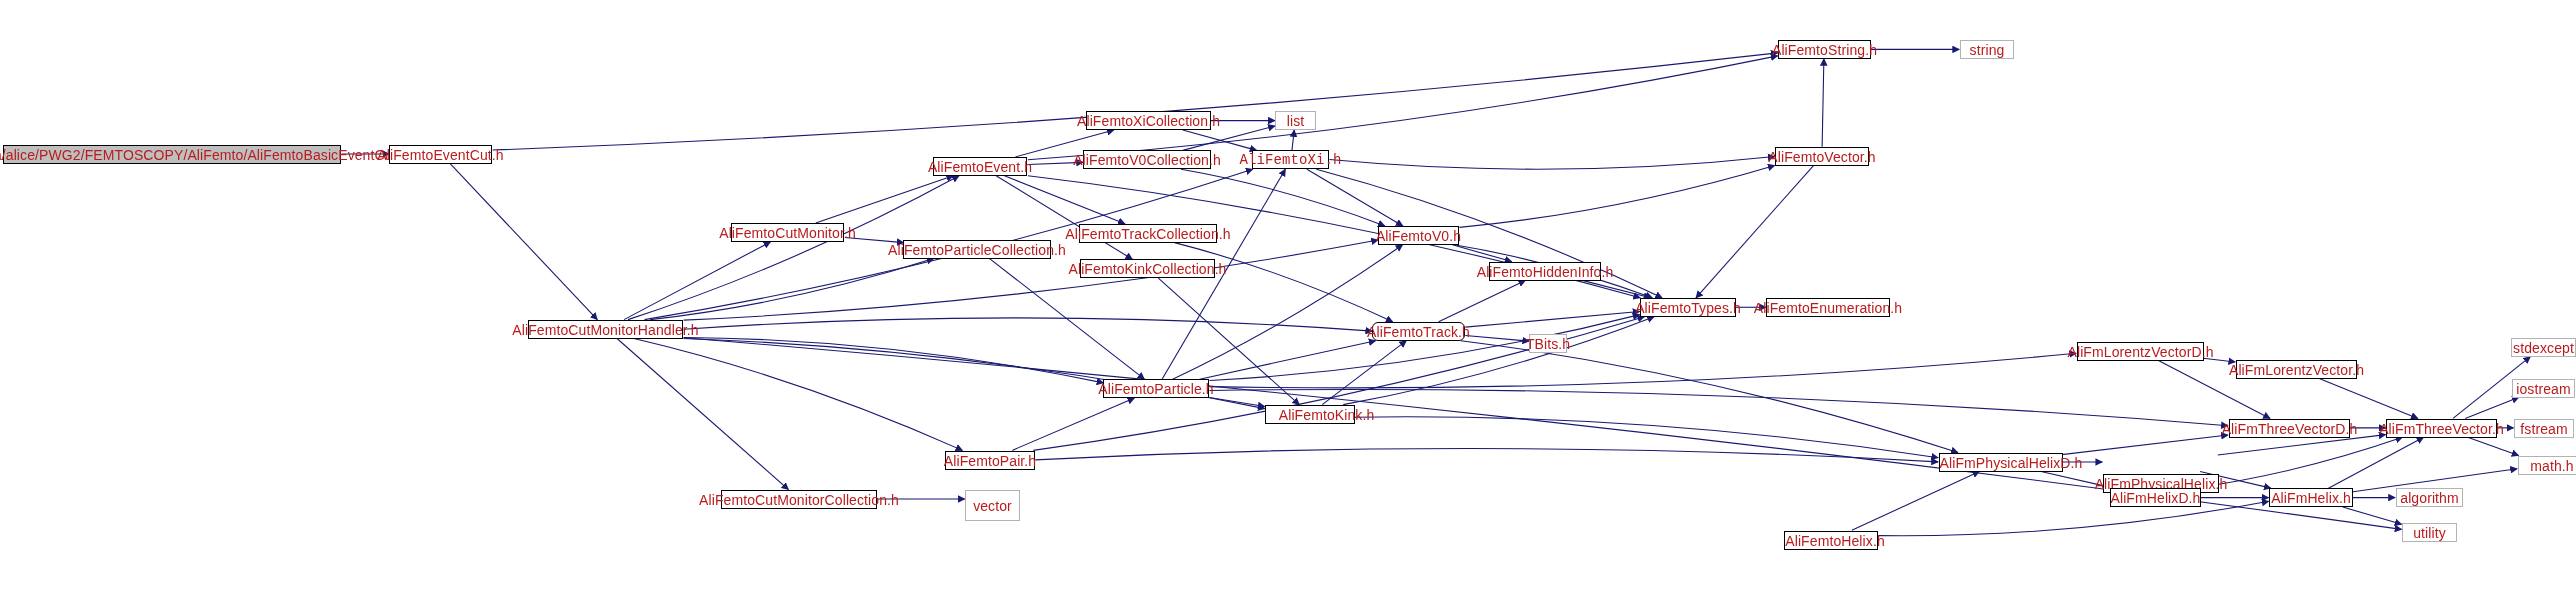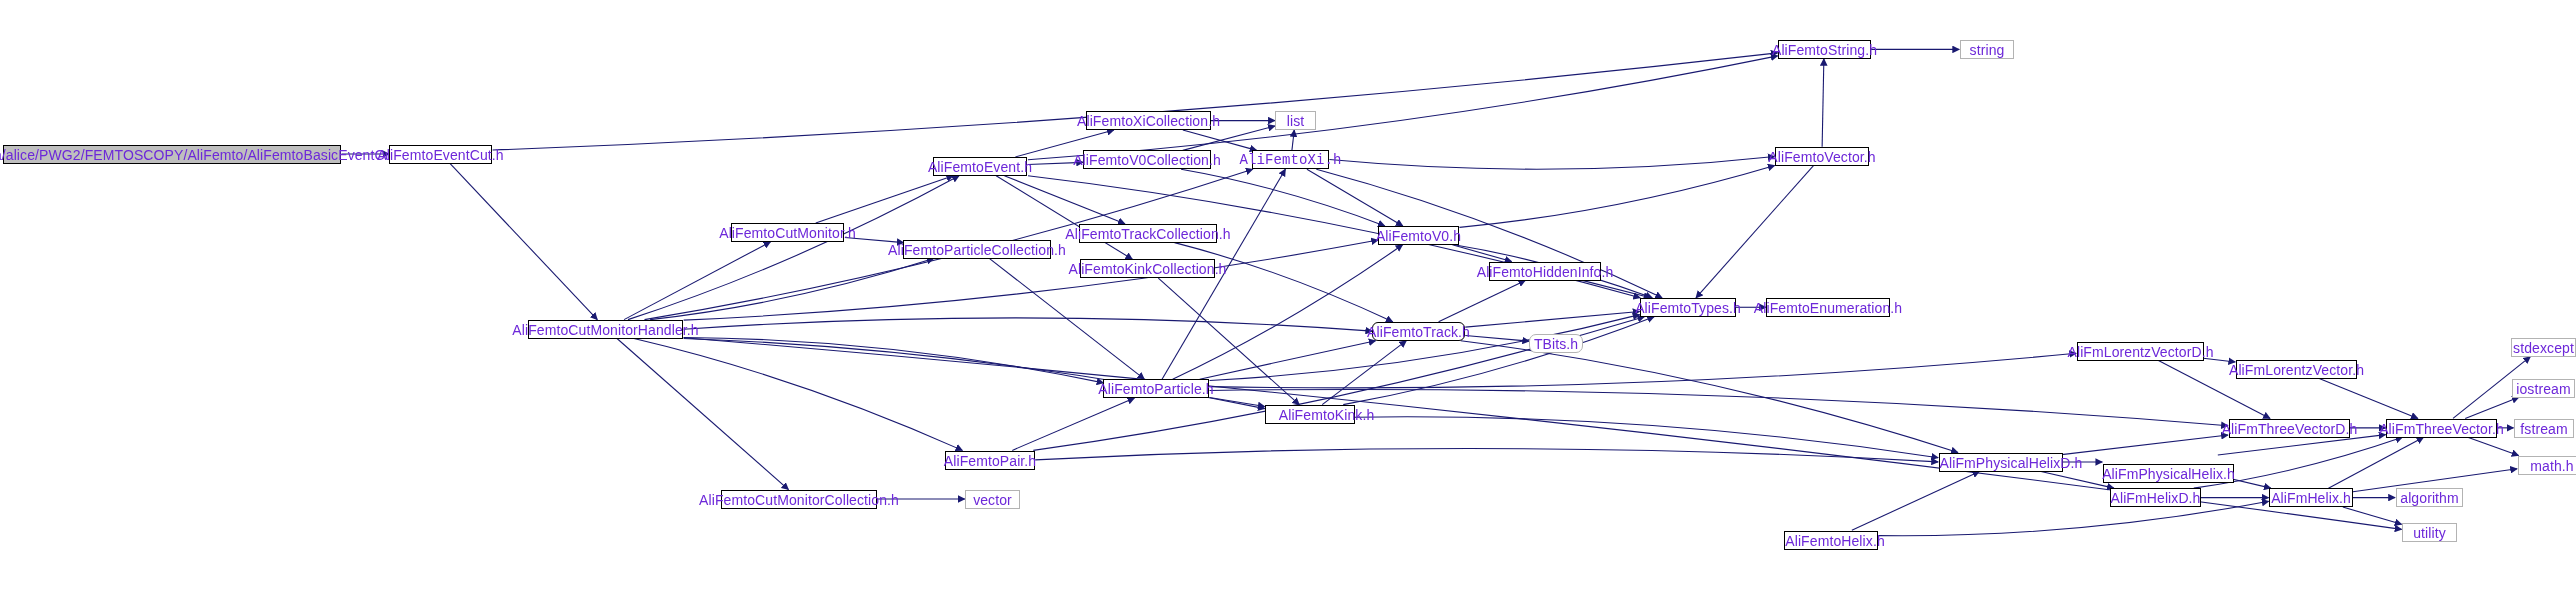--- a/index.html
+++ b/index.html
@@ -25,21 +25,21 @@
   }
   .node {
     position: absolute;
     box-sizing: border-box;
     display: flex;
     align-items: center;
     justify-content: center;
     white-space: nowrap;
     font-size: 14px;
     line-height: 1;
-    color: #6d28d9;
+    color: #b91c1c;
     background: #ffffff;
     border: 1.2px solid #000000;
     letter-spacing: 0.1px;
   }
   .node.root {
     background: #bfbfbf;
     border: 1.2px solid #000000;
   }
   .node.ext {
     border: 1.2px solid #b3b3b3;
@@ -197,21 +197,21 @@
       </div>
       <div class="node" style="left: 1640px; top: 298px; width: 96px; height: 19px;">
         <span class="node-label">AliFemtoTypes.h</span>
       </div>
       <div class="node" style="left: 1766px; top: 298px; width: 124px; height: 19px;">
         <span class="node-label">AliFemtoEnumeration.h</span>
       </div>
       <div class="node" style="left: 1372px; top: 322px; width: 93px; height: 19px; border-radius: 6px;">
         <span class="node-label">AliFemtoTrack.h</span>
       </div>
-      <div class="node ext" style="left: 1529px; top: 334px; width: 54px; height: 19px; border-radius: 7px;">
+      <div class="node ext" style="left: 1529px; top: 334px; width: 38px; height: 19px;">
         <span class="node-label">TBits.h</span>
       </div>
       <div class="node" style="left: 2077px; top: 342px; width: 127px; height: 19px;">
         <span class="node-label">AliFmLorentzVectorD.h</span>
       </div>
       <div class="node" style="left: 2236px; top: 360px; width: 121px; height: 19px;">
         <span class="node-label">AliFmLorentzVector.h</span>
       </div>
       <div class="node ext" style="left: 2511px; top: 338px; width: 65px; height: 19px;">
         <span class="node-label">stdexcept</span>
@@ -236,27 +236,27 @@
       </div>
       <div class="node ext" style="left: 2518px; top: 456px; width: 68px; height: 19px;">
         <span class="node-label">math.h</span>
       </div>
       <div class="node" style="left: 945px; top: 451px; width: 90px; height: 19px;">
         <span class="node-label">AliFemtoPair.h</span>
       </div>
       <div class="node" style="left: 1939px; top: 453px; width: 124px; height: 19px; padding-left: 20px;">
         <span class="node-label">AliFmPhysicalHelixD.h</span>
       </div>
-      <div class="node" style="left: 2103px; top: 464px; width: 131px; height: 19px;">
+      <div class="node" style="left: 2103px; top: 474px; width: 116px; height: 19px;">
         <span class="node-label">AliFmPhysicalHelix.h</span>
       </div>
       <div class="node" style="left: 721px; top: 490px; width: 156px; height: 19px;">
         <span class="node-label">AliFemtoCutMonitorCollection.h</span>
       </div>
-      <div class="node ext" style="left: 965px; top: 490px; width: 55px; height: 19px;">
+      <div class="node ext" style="left: 965px; top: 490px; width: 55px; height: 31px;">
         <span class="node-label">vector</span>
       </div>
       <div class="node" style="left: 2110px; top: 488px; width: 91px; height: 19px;">
         <span class="node-label">AliFmHelixD.h</span>
       </div>
       <div class="node" style="left: 2269px; top: 488px; width: 84px; height: 19px;">
         <span class="node-label">AliFmHelix.h</span>
       </div>
       <div class="node ext" style="left: 2396px; top: 488px; width: 67px; height: 19px;">
         <span class="node-label">algorithm</span>

